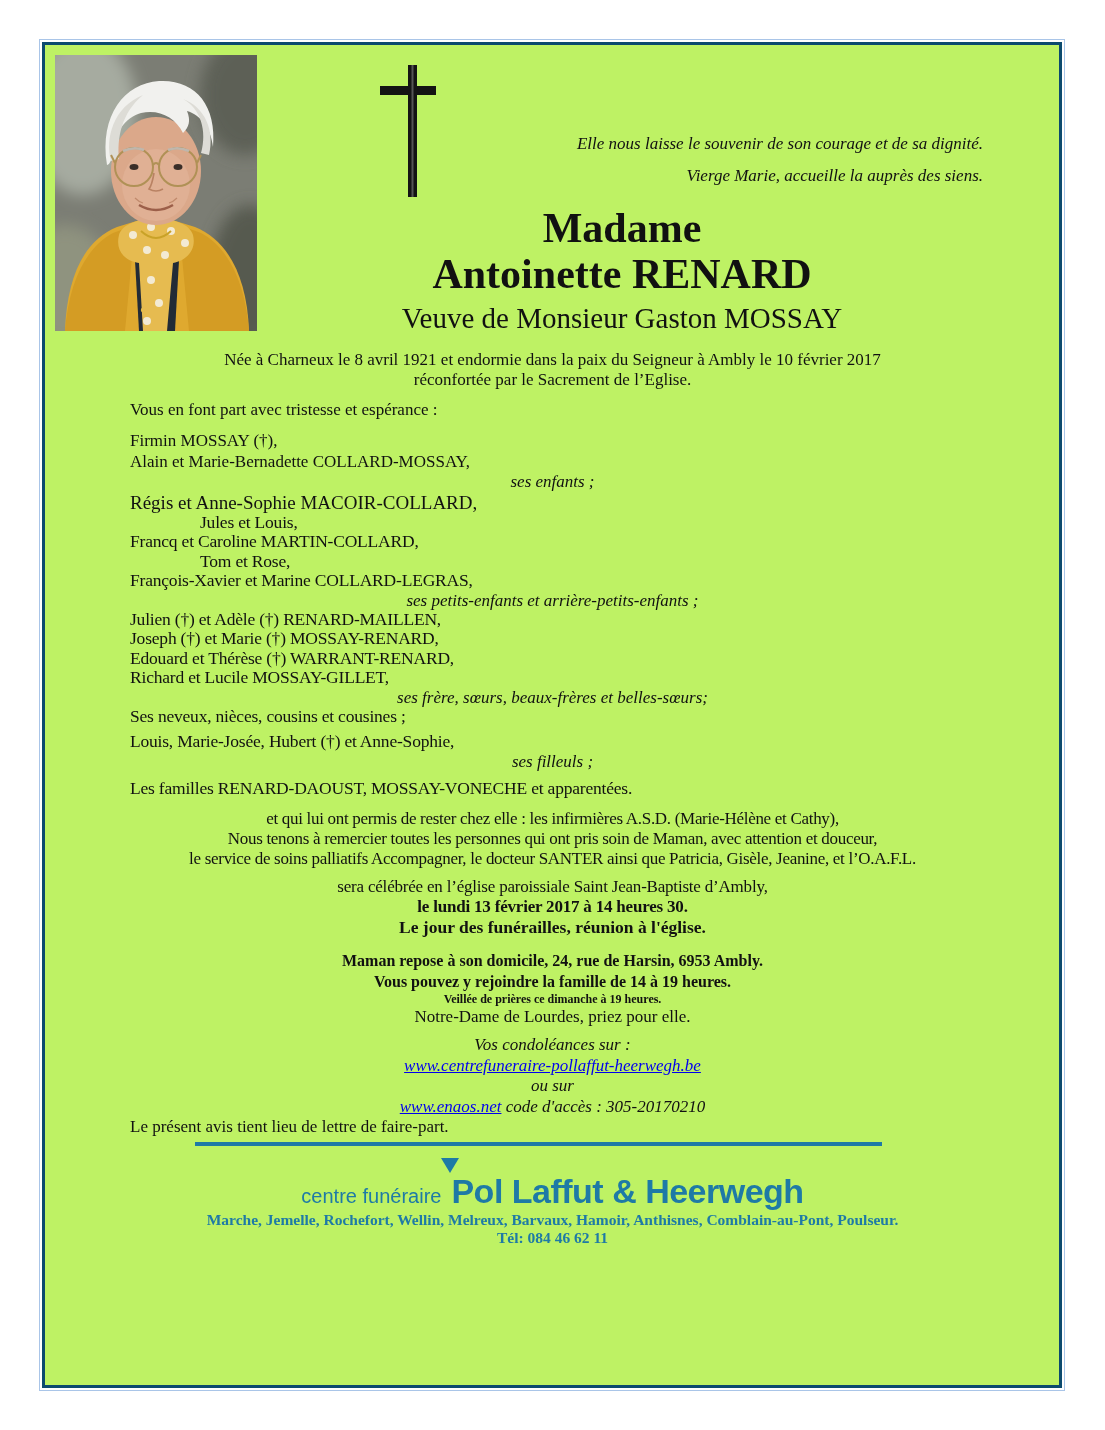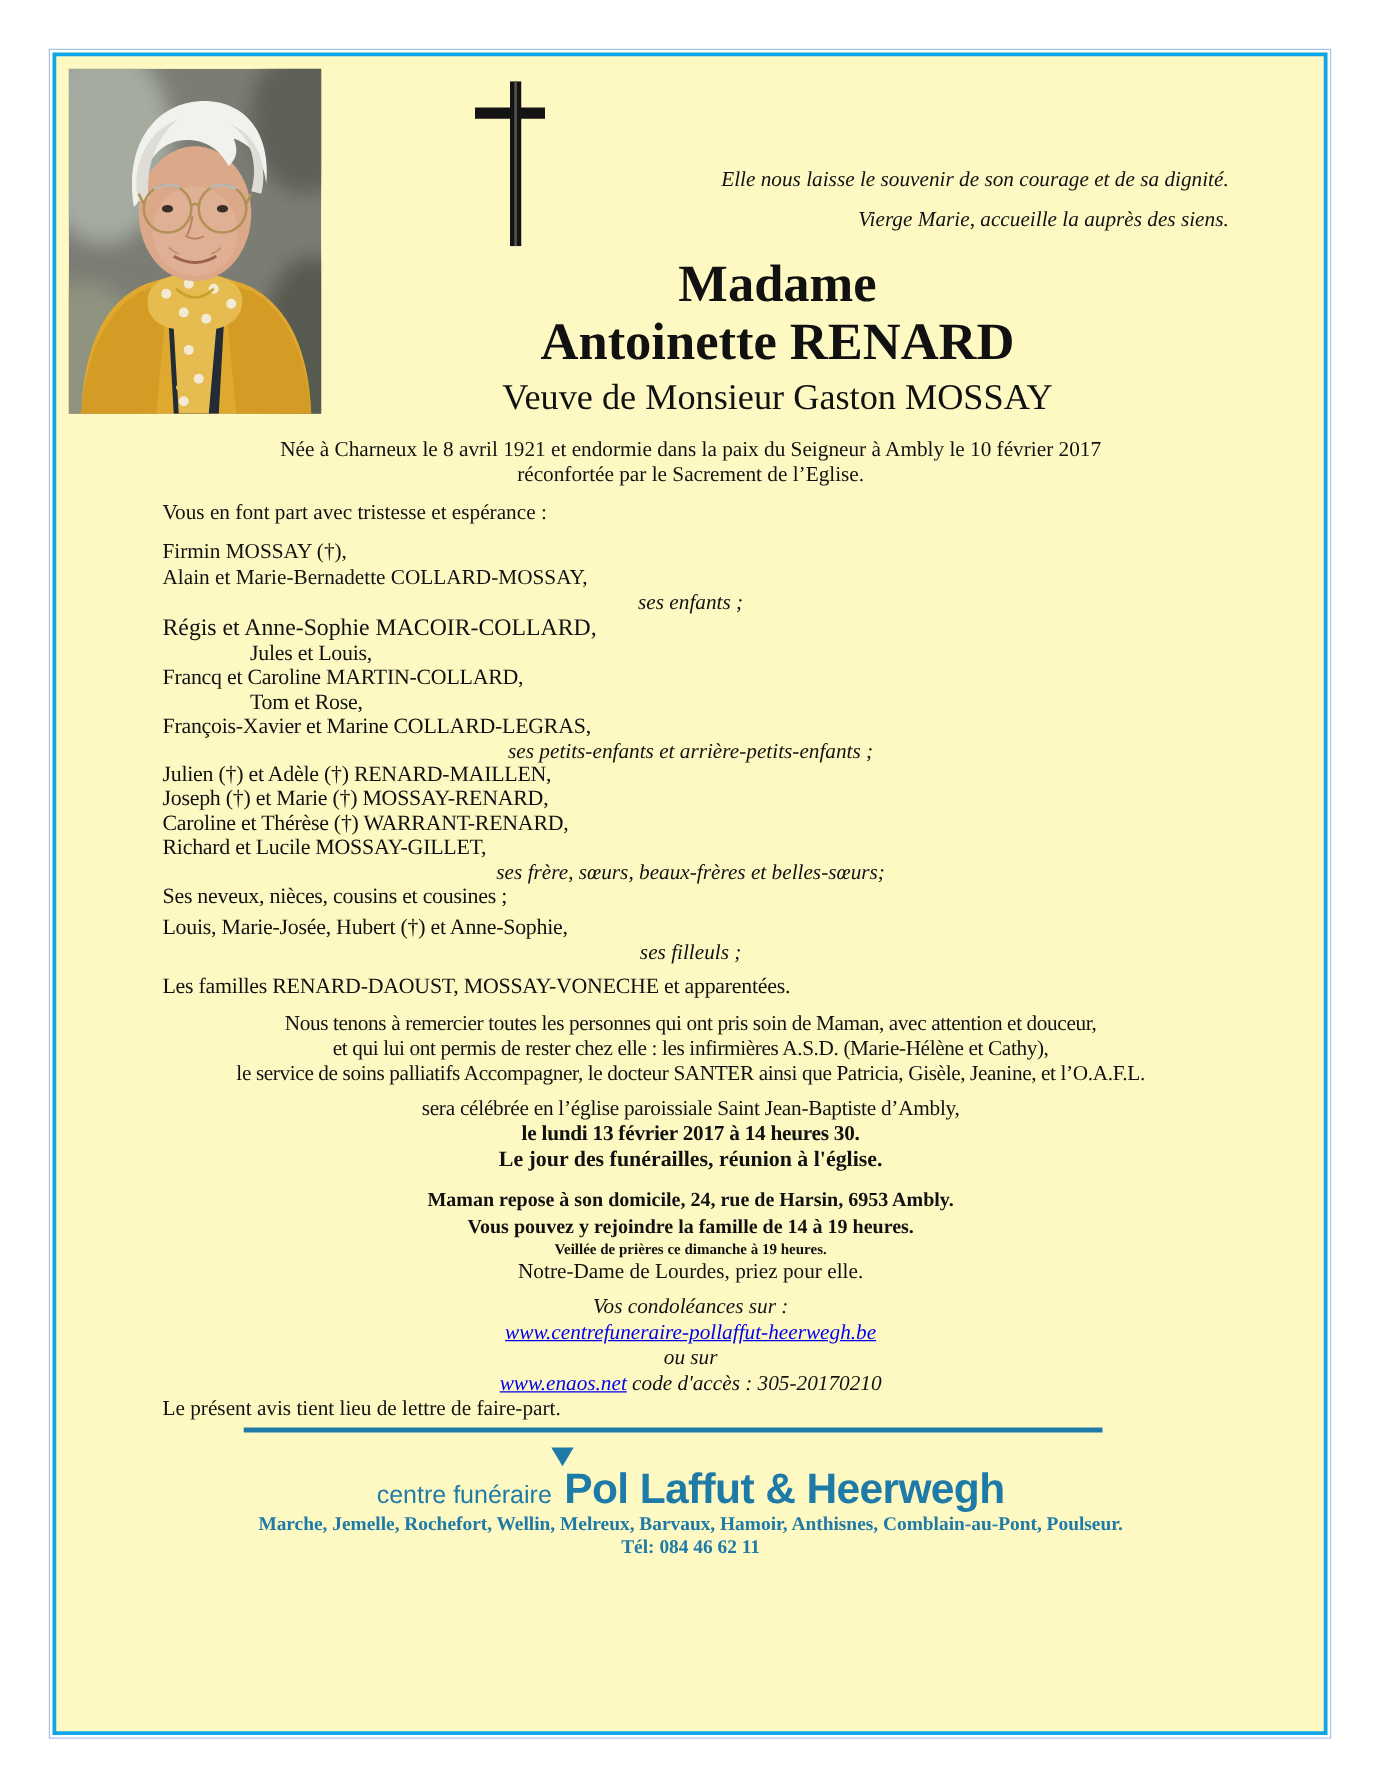--- a/index.html
+++ b/index.html
@@ -1,18 +1,18 @@
 <!DOCTYPE html>
 <html lang="fr"><head>
 <meta charset="utf-8">
 <style>
   html,body{margin:0;padding:0;background:#ffffff;}
   body{width:1105px;height:1430px;position:relative;font-family:"Liberation Serif","DejaVu Serif",serif;color:#111;}
-  .page{position:absolute;left:42px;top:42px;width:1014px;height:1340px;background:#fef9c3;
-        border:3px solid #0ea5e9;outline:1px solid #a9c5e8;outline-offset:2px;}
+  .page{position:absolute;left:42px;top:42px;width:1014px;height:1340px;background:#bef264;
+        border:3px solid #0c4a6e;outline:1px solid #a9c5e8;outline-offset:2px;}
   
   .portrait{position:absolute;left:10px;top:10px;width:202px;height:276px;display:block;}
   .cross{position:absolute;left:335px;top:20px;width:56px;height:132px;}
   .quotes{position:absolute;right:76px;top:83px;text-align:right;font-style:italic;font-size:17px;line-height:32px;white-space:nowrap;}
   .titleblock{position:absolute;left:150px;top:160px;width:854px;text-align:center;}
   .title-big{font-size:42px;font-weight:bold;line-height:46px;margin:0;}
   .title-sub{font-size:29px;line-height:42px;margin:0;font-weight:normal;}
   
   .main{position:absolute;left:85px;top:300px;width:845px;font-size:17px;}
   .main p{margin:0;}
@@ -163,41 +163,41 @@
       <p class="indent">Jules et Louis,</p>
       <p>Francq et Caroline MARTIN-COLLARD,</p>
       <p class="indent">Tom et Rose,</p>
       <p>François-Xavier et Marine COLLARD-LEGRAS,</p>
     </div>
     <p class="rolelabel">ses petits-enfants et arrière-petits-enfants ;</p>
 
     <div class="group g3">
       <p>Julien (†) et Adèle (†) RENARD-MAILLEN,</p>
       <p>Joseph (†) et Marie (†) MOSSAY-RENARD,</p>
-      <p>Caroline et Thérèse (†) WARRANT-RENARD,</p>
+      <p>Edouard et Thérèse (†) WARRANT-RENARD,</p>
       <p>Richard et Lucile MOSSAY-GILLET,</p>
     </div>
     <p class="rolelabel">ses frère, sœurs, beaux-frères et belles-sœurs;</p>
 
     <div class="group g4">
       <p>Ses neveux, nièces, cousins et cousines ;</p>
     </div>
 
     <div class="group g5">
       <p>Louis, Marie-Josée, Hubert (†) et Anne-Sophie,</p>
     </div>
     <p class="rolelabel">ses filleuls ;</p>
 
     <div class="group g6">
       <p>Les familles RENARD-DAOUST, MOSSAY-VONECHE et apparentées.</p>
     </div>
 
     <div class="thanks">
+      <p>et qui lui ont permis de rester chez elle : les infirmières A.S.D. (Marie-Hélène et Cathy),</p>
       <p>Nous tenons à remercier toutes les personnes qui ont pris soin de Maman, avec attention et douceur,</p>
-      <p>et qui lui ont permis de rester chez elle : les infirmières A.S.D. (Marie-Hélène et Cathy),</p>
       <p>le service de soins palliatifs Accompagner, le docteur SANTER ainsi que Patricia, Gisèle, Jeanine, et l’O.A.F.L.</p>
     </div>
 
     <div class="liturgy">
       <p>sera célébrée en l’église paroissiale Saint Jean-Baptiste d’Ambly,</p>
       <p class="bold">le lundi 13 février 2017 à 14 heures 30.</p>
     </div>
 
     <p class="reunion">Le jour des funérailles, réunion à l'église.</p>
 

